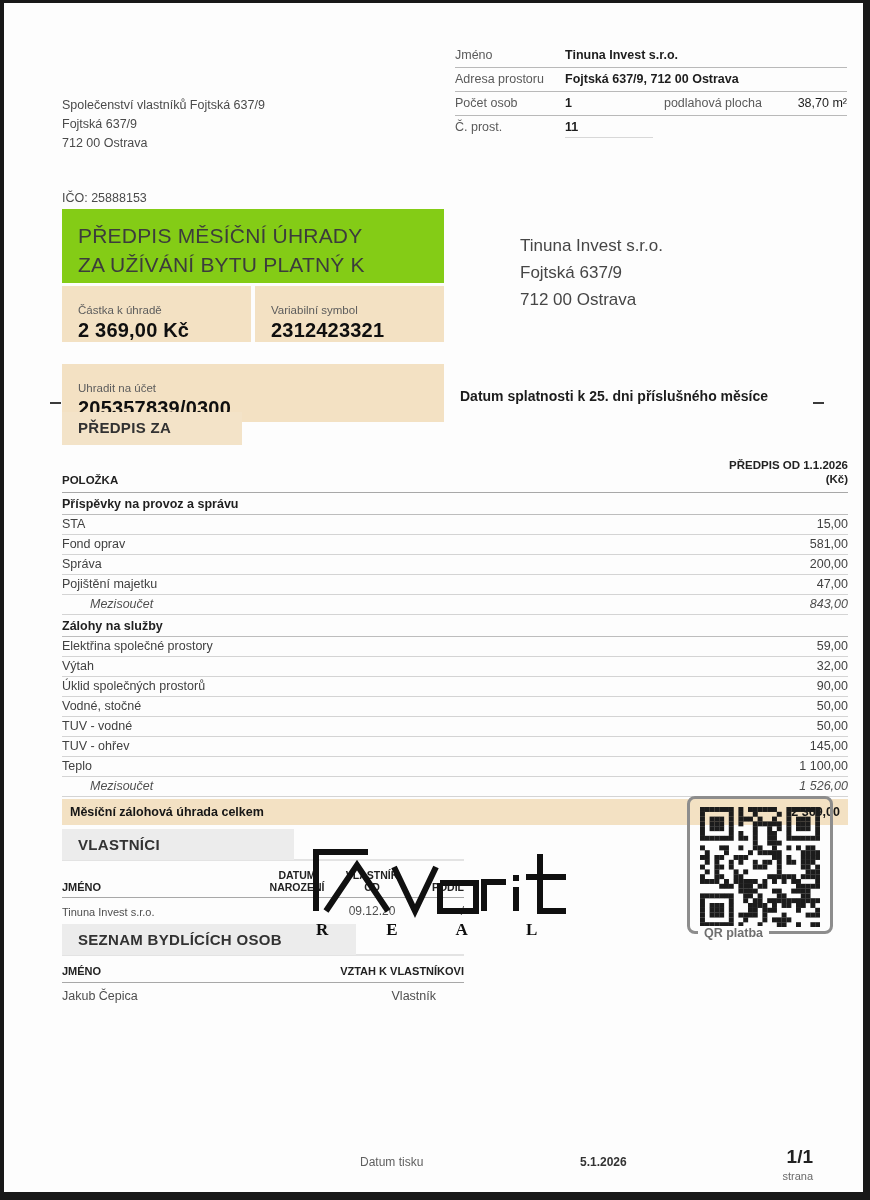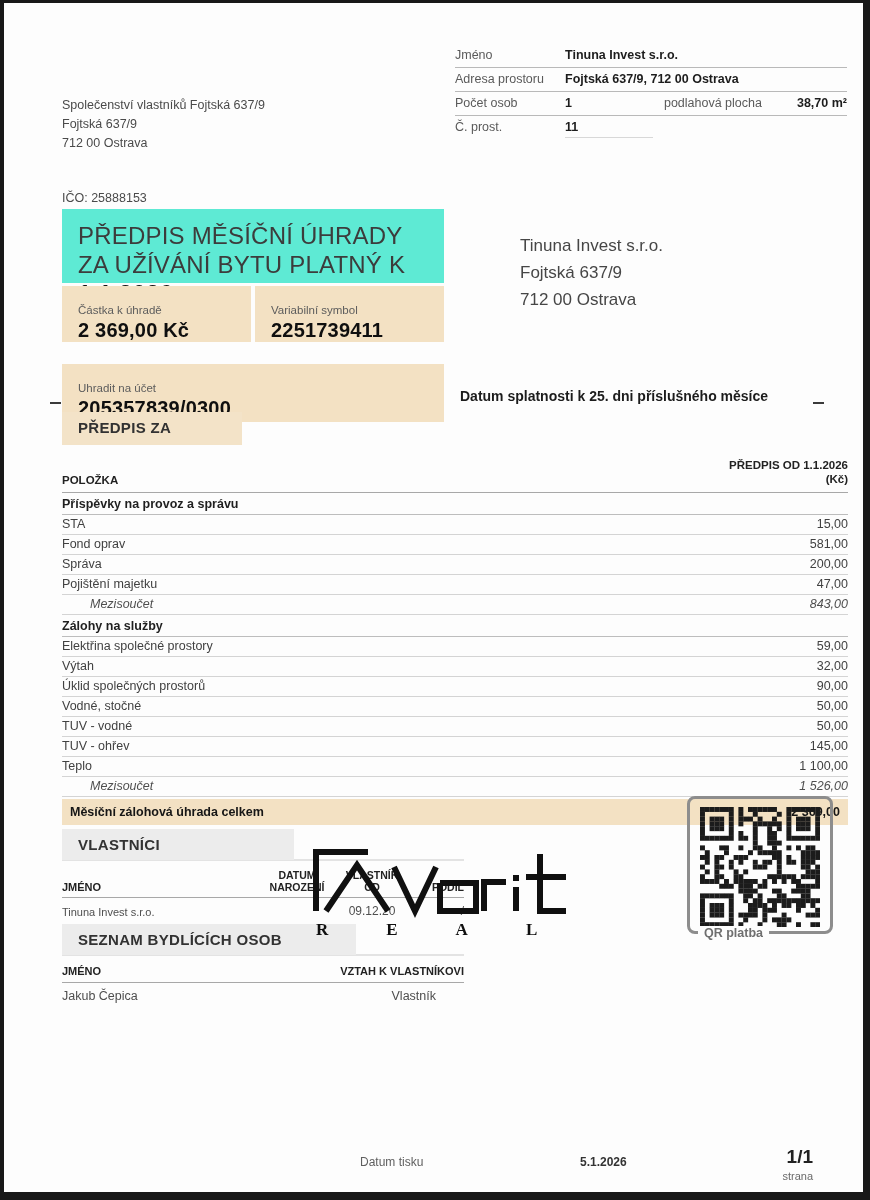--- a/index.html
+++ b/index.html
@@ -14,24 +14,24 @@
   .sender{left:58px;top:93px;font-size:12.5px;line-height:19px;color:#4a4a4a;}
   .sender .ico{margin-top:36px;}
   
   .unit{left:451px;top:41px;width:392px;font-size:12.5px;}
   .u-row{display:flex;align-items:baseline;border-bottom:1px solid #b9b9b9;padding:4px 0 5px;}
   .u-row.last{border-bottom:none;}
   .u-label{width:110px;color:#5a5a5a;flex:none;}
   .u-value{font-weight:bold;color:#1d1d1d;}
   .u-row.last .u-value{min-width:88px;border-bottom:1px solid #d8d8d8;padding-bottom:3px;}
   .u-label2{color:#5a5a5a;margin-left:92px;}
-  .u-value2{margin-left:auto;font-weight:bold;color:#1d1d1d;}
-  
-  .titlebox{left:58px;top:206px;width:382px;height:74px;background:#5eead4;box-sizing:border-box;
-    padding:12px 0 0 16px;font-size:24px;line-height:29px;color:#3c3c3c;letter-spacing:.2px;}
+  .u-value2{margin-left:auto;font-weight:normal;color:#1d1d1d;}
+  
+  .titlebox{left:58px;top:206px;width:382px;height:74px;background:#84cc16;box-sizing:border-box;
+    padding:12px 0 0 16px;font-size:21px;line-height:29px;color:#3c3c3c;letter-spacing:.2px;}
   .titlebox b{color:#101010;}
   .cell{background:#f3e1c3;box-sizing:border-box;padding:9px 0 0 16px;}
   .cell .cl{font-size:11.5px;color:#5c5c5c;margin-top:9px;}
   .cell .cv{font-size:20px;font-weight:bold;color:#0f0f0f;margin-top:3px;letter-spacing:.2px;}
   .cell.amount{left:58px;top:283px;width:189px;height:56px;}
   .cell.vs{left:251px;top:283px;width:189px;height:56px;}
   .cell.account{left:58px;top:361px;width:382px;height:58px;}
   
   .recipient{left:516px;top:229px;font-size:17px;line-height:27px;color:#464646;}
   .due{left:456px;top:385px;font-size:14px;font-weight:bold;color:#1c1c1c;}
@@ -124,21 +124,21 @@
       <span>ZA UŽÍVÁNÍ BYTU PLATNÝ K</span>
       <b>1.1.2026</b>
     </div>
   </div>
   <div class="abs cell amount">
     <div class="cl">Částka k úhradě</div>
     <div class="cv">2 369,00 Kč</div>
   </div>
   <div class="abs cell vs">
     <div class="cl">Variabilní symbol</div>
-    <div class="cv">2251739411</div>
+    <div class="cv">2312423321</div>
   </div>
   <div class="abs cell account">
     <div class="cl">Uhradit na účet</div>
     <div class="cv">205357839/0300</div>
   </div>
 
   <div class="abs recipient">
     <div>Tinuna Invest s.r.o.</div>
     <div>Fojtská 637/9</div>
     <div>712 00 Ostrava</div>

